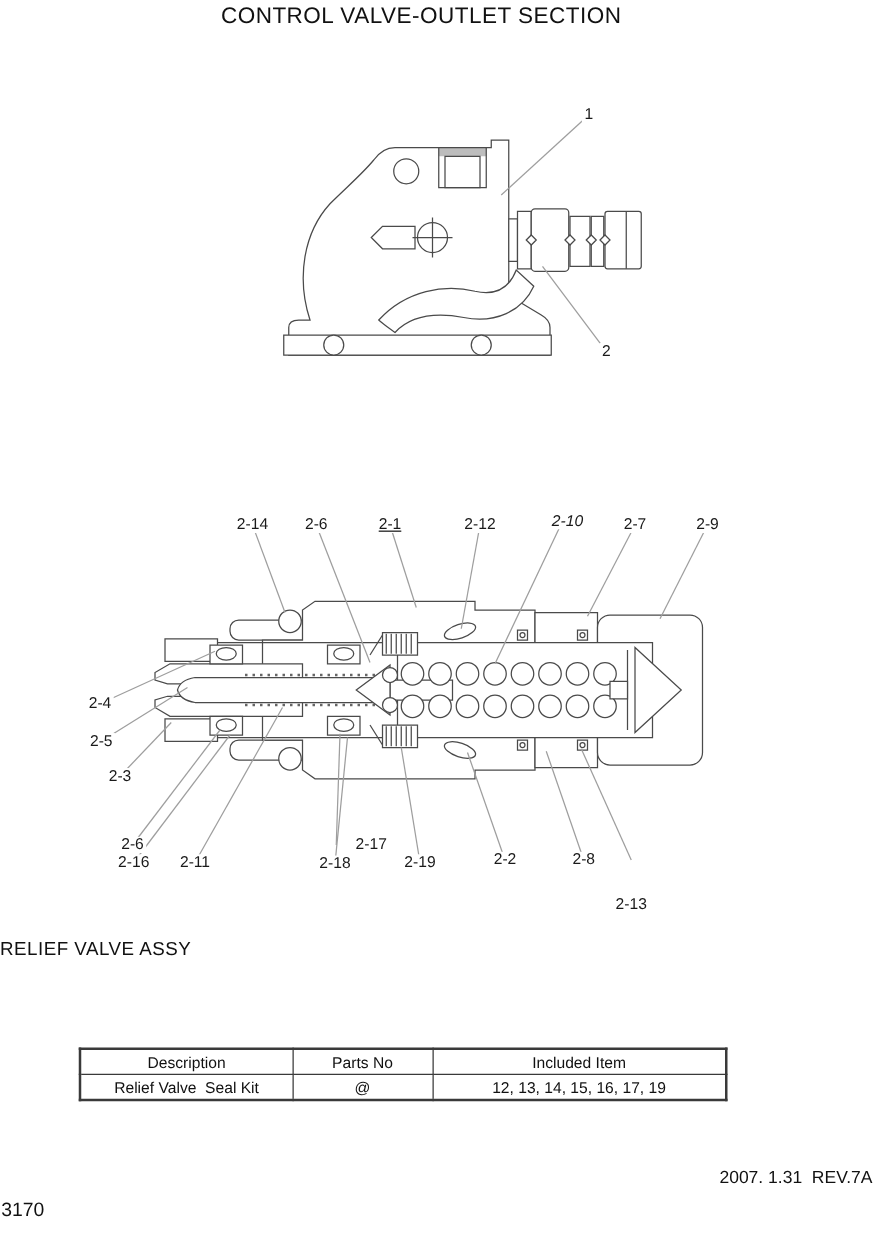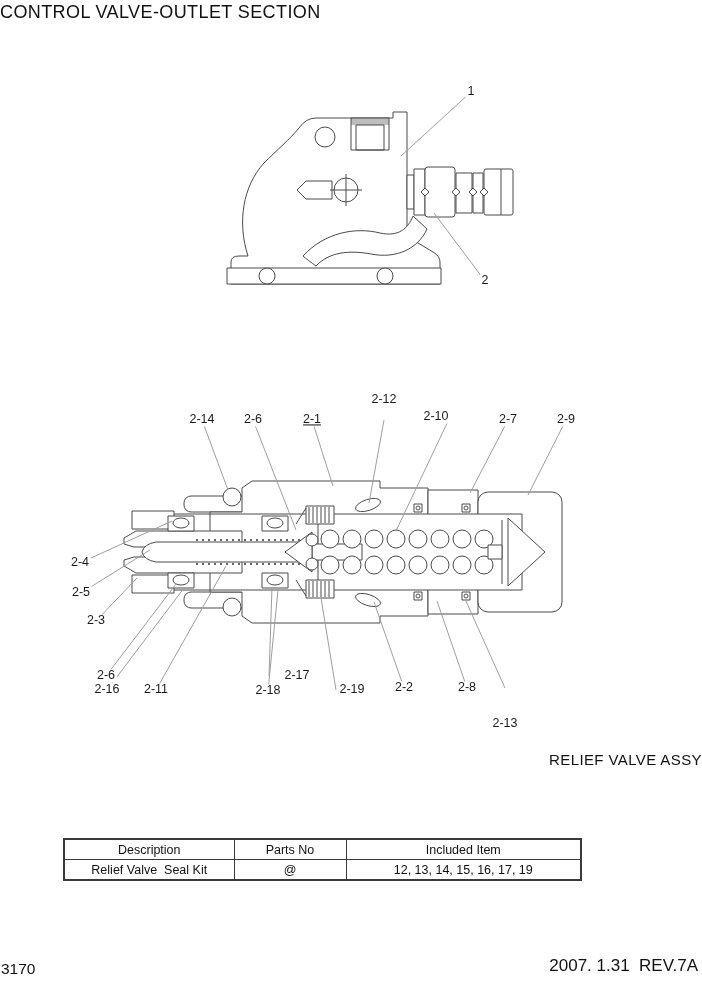--- a/index.html
+++ b/index.html
@@ -1,47 +1,47 @@
 <!DOCTYPE html>
 <html><head>
 <meta charset="utf-8">
 <style>
   html,body{margin:0;padding:0;}
   body{
     width:702px;height:992px;position:relative;background:#ffffff;
     font-family:"Liberation Sans",sans-serif;color:#111111;overflow:hidden;
   }
   .page-title{
-    position:absolute;top:2px;left:0;width:674px;
+    position:absolute;top:2px;left:0;width:674px;text-align:center;
     font-size:18px;letter-spacing:.4px;color:#111;
   }
   .section-label{
-    position:absolute;top:751px;left:0;width:702px;text-align:right;
+    position:absolute;top:751px;left:0;width:702px;text-align:left;
     font-size:15px;letter-spacing:.4px;color:#111;
   }
   svg.overlay{position:absolute;left:0;top:0;}
   .callout{
     position:absolute;transform:translate(-50%,-50%);
     font-size:12.5px;line-height:1.05;background:#ffffff;padding:0 2px;
     white-space:nowrap;color:#1a1a1a;
   }
   .parts-table{
     position:absolute;left:63px;top:838px;width:517px;
     border-collapse:collapse;table-layout:fixed;
     font-size:12.5px;color:#111;
   }
   .parts-table th,.parts-table td{
     border:1px solid #3a3a3a;text-align:center;font-weight:normal;
     height:19px;padding:0 2px;overflow:hidden;
   }
   .parts-table{border:2px solid #3a3a3a;}
   .col-desc{width:170px;} .col-pno{width:112px;} .col-inc{width:235px;}
-  .pre{white-space:pre;margin-top:23px;}
+  .pre{white-space:pre;}
   .footer-left{position:absolute;left:1px;top:960px;font-size:15.5px;}
-  .footer-right{position:absolute;right:4px;top:933px;font-size:17px;}
+  .footer-right{position:absolute;right:4px;top:933px;font-size:14px;}
   
   #lineart *{vector-effect:non-scaling-stroke;}
   .w{fill:#ffffff;}
   .shade{fill:#bdbdbd;stroke:none;}
   .dots{fill:none;stroke:#666;stroke-width:2;stroke-dasharray:2 4;}
   #leaders line{stroke-width:1;}
 </style>
 </head>
 <body>
 
@@ -214,33 +214,33 @@
       <line x1="505" y1="688" x2="465" y2="599"></line>
     </g>
 </svg>
 
 <div id="callouts">
     <div class="callout" style="left: 471px; top: 92px;">1</div>
     <div class="callout" style="left: 485px; top: 281px;">2</div>
     <div class="callout" style="left: 202px; top: 420px;">2-14</div>
     <div class="callout" style="left: 253px; top: 420px;">2-6</div>
     <div class="callout" style="left: 312px; top: 420px; text-decoration: underline;">2-1</div>
-    <div class="callout" style="left: 384px; top: 400px;">2-12</div>
-    <div class="callout" style="left: 436px; top: 417px;">2-10</div>
+    <div class="callout" style="left: 384px; top: 420px;">2-12</div>
+    <div class="callout" style="left: 454px; top: 417px; font-style: italic;">2-10</div>
     <div class="callout" style="left: 508px; top: 420px;">2-7</div>
     <div class="callout" style="left: 566px; top: 420px;">2-9</div>
     <div class="callout" style="left: 80px; top: 563px;">2-4</div>
     <div class="callout" style="left: 81px; top: 593px;">2-5</div>
     <div class="callout" style="left: 96px; top: 621px;">2-3</div>
     <div class="callout" style="left: 106px; top: 676px;">2-6</div>
     <div class="callout" style="left: 107px; top: 690px;">2-16</div>
     <div class="callout" style="left: 156px; top: 690px;">2-11</div>
     <div class="callout" style="left: 269px; top: 676px; margin-left: 28px;">2-17</div>
     <div class="callout" style="left: 268px; top: 691px; text-align: right;">2-18</div>
-    <div class="callout" style="left: 352px; top: 690px; text-align: center;">2-19</div>
+    <div class="callout" style="left: 336px; top: 690px; text-align: center;">2-19</div>
     <div class="callout" style="left: 404px; top: 688px;">2-2</div>
     <div class="callout" style="left: 467px; top: 688px;">2-8</div>
     <div class="callout" style="left: 505px; top: 724px;">2-13</div>
   </div>
 
 <div class="section-label">RELIEF VALVE ASSY</div>
 
 <table class="parts-table">
   <colgroup>
       <col class="col-desc">

